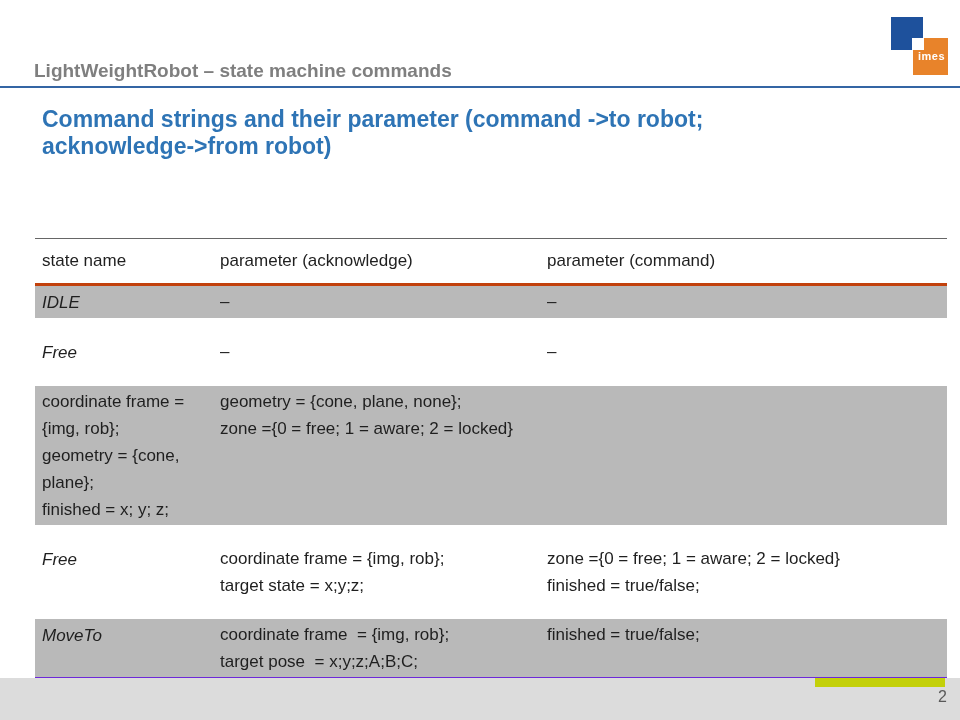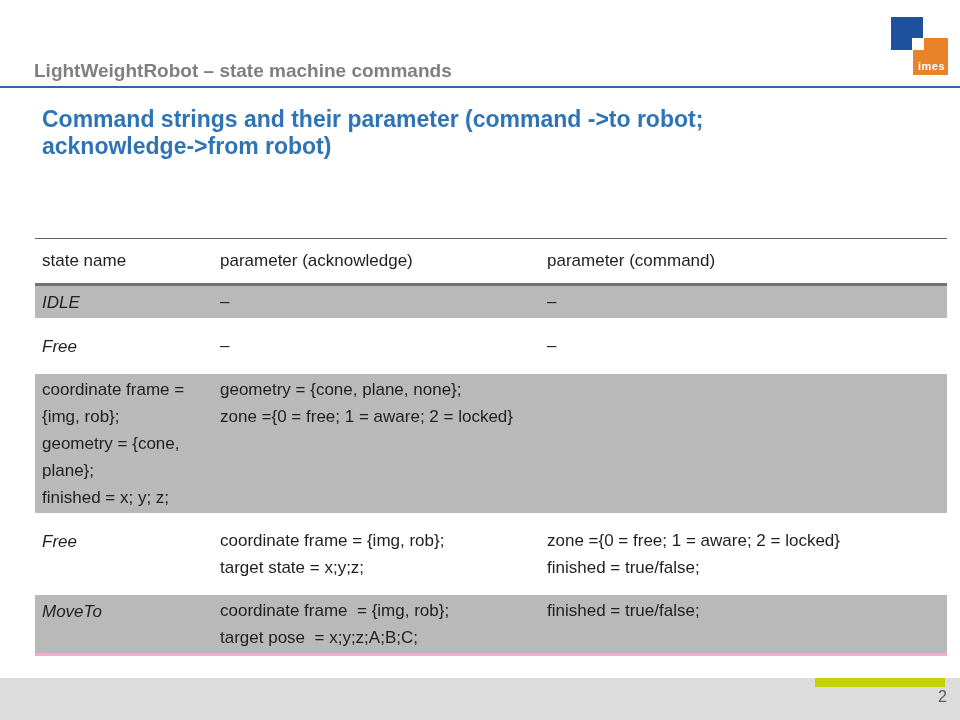--- a/index.html
+++ b/index.html
@@ -19,46 +19,46 @@
   .header-rule{
     position:absolute;left:0;top:86px;width:960px;height:2px;
     background:#3465a4;
   }
   
   .logo{position:absolute;right:0;top:0;width:80px;height:85px;}
   .logo-blue{position:absolute;left:11px;top:17px;width:32px;height:33px;background:#1e519c;}
   .logo-orange{position:absolute;left:33px;top:38px;width:35px;height:37px;background:#e8832a;}
   .logo-white{position:absolute;left:32px;top:38px;width:12px;height:12px;background:#ffffff;}
   .logo-text{
-    position:absolute;right:3px;bottom:3px;color:#ffffff;
+    position:absolute;right:3px;bottom:13px;color:#ffffff;
     font-size:11px;font-weight:bold;letter-spacing:0.5px;
   }
   
   .slide-title{
     position:absolute;left:28px;top:92px;width:740px;margin:14px;
     font-size:23px;line-height:27px;font-weight:bold;color:#2e74b5;
   }
   
   .cmd-table{
     position:absolute;left:35px;top:238px;width:912px;
     font-size:17px;color:#1f1f1f;
   }
   .thead{
     display:grid;grid-template-columns:178px 327px 1fr;
     border-top:1px solid #666666;
-    border-bottom:3px solid #737373;
+    border-bottom:3px solid #c2410c;
     height:44px;align-items:center;
   }
   .thead .hcell{padding-left:7px;}
   .trow{
     display:grid;grid-template-columns:178px 327px 1fr;
   }
-  .trow + .trow{margin-top:12px;}
+  .trow + .trow{margin-top:18px;}
   .trow.shaded{background:#b9b9b9;}
-  .tbody{border-bottom:3px solid #f9a8d4;}
+  .tbody{border-bottom:3px solid #6d28d9;}
   .cell{padding:2px 0 2px 7px;}
   .cell .line{line-height:27px;white-space:pre-wrap;}
   .cell.state{font-style:italic;line-height:27px;padding-top:3px;}
   
   .footer{
     position:absolute;left:0;bottom:0;width:960px;height:42px;
     background:#dcdcdc;
   }
   .footer-accent{
     position:absolute;right:15px;top:0;width:130px;height:9px;

